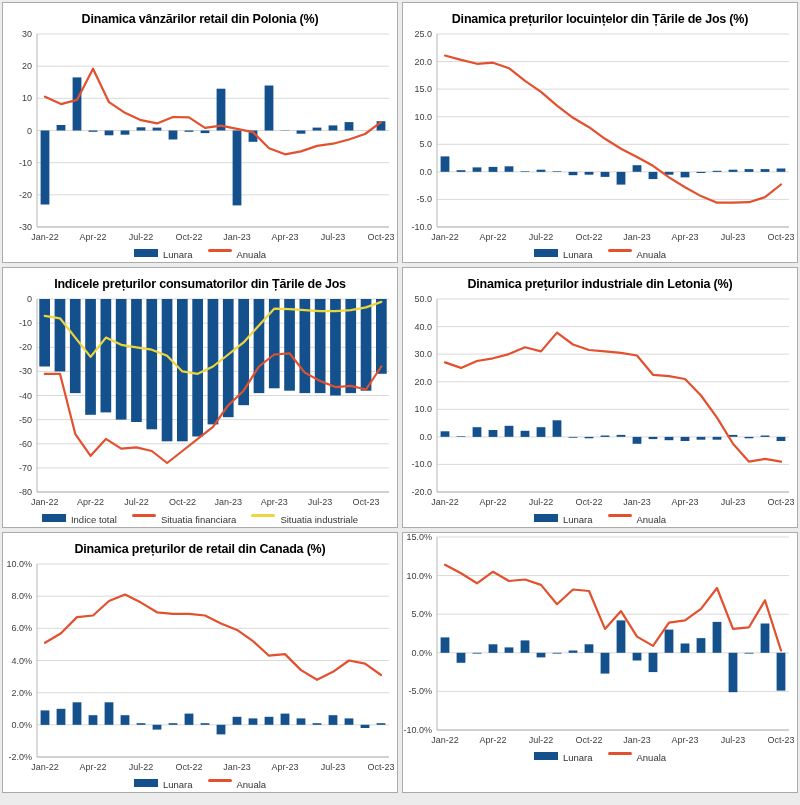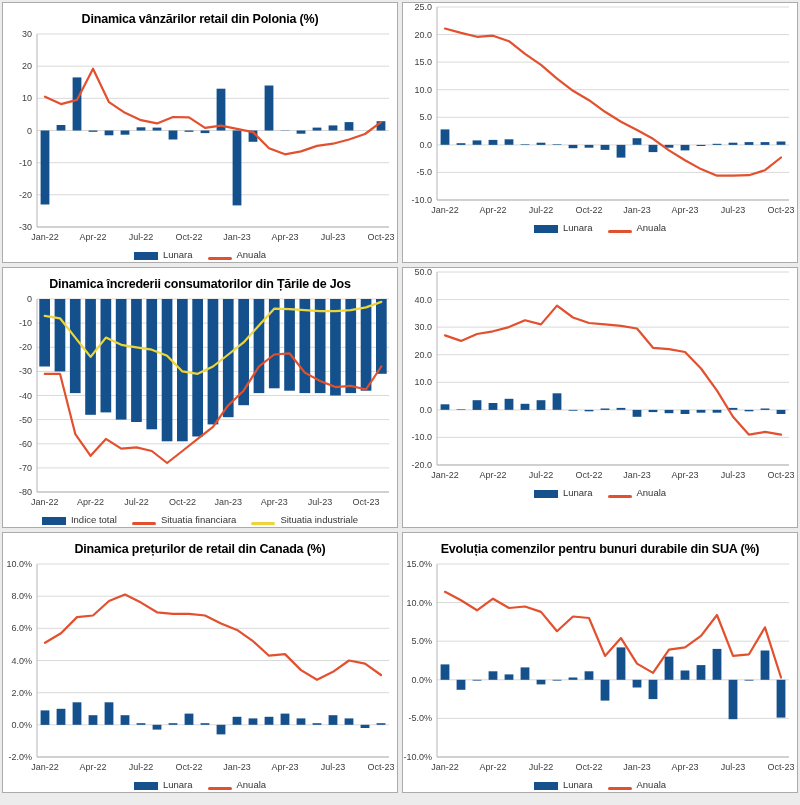--- a/index.html
+++ b/index.html
@@ -39,21 +39,21 @@
   }
   .legend {
     display: flex;
     justify-content: center;
     align-items: center;
     gap: 15px;
     height: 16px;
   }
   .legend-item {
     display: flex;
-    align-items: flex-end;
+    align-items: flex-start;
     gap: 5px;
     font-size: 9.5px;
     color: #333;
   }
   .swatch { display: inline-block; }
   .swatch.bar { width: 24px; height: 8px; }
   .swatch.line { width: 24px; height: 3px; border-radius: 2px; }
 </style>
 </head>
 <body>
@@ -124,20 +124,21 @@
           <span class="swatch bar" style="background: rgb(20, 81, 140);"></span>
           <span>Lunara</span>
         </span>
         <span class="legend-item">
           <span class="swatch line" style="background: rgb(226, 80, 46);"></span>
           <span>Anuala</span>
         </span>
       </div>
   </div>
   <div class="panel">
+    <div class="chart-title">Dinamica prețurilor locuințelor din Țările de Jos (%)</div>
     <svg class="chart-canvas" width="394" height="216" viewBox="0 0 394 216">
         <g>
           <line x1="34" x2="386" y1="4.0" y2="4.0" stroke="#d9d9d9" stroke-width="1"></line>
           <line x1="34" x2="386" y1="31.6" y2="31.6" stroke="#d9d9d9" stroke-width="1"></line>
           <line x1="34" x2="386" y1="59.1" y2="59.1" stroke="#d9d9d9" stroke-width="1"></line>
           <line x1="34" x2="386" y1="86.7" y2="86.7" stroke="#d9d9d9" stroke-width="1"></line>
           <line x1="34" x2="386" y1="114.3" y2="114.3" stroke="#d9d9d9" stroke-width="1"></line>
           <line x1="34" x2="386" y1="141.9" y2="141.9" stroke="#d9d9d9" stroke-width="1"></line>
           <line x1="34" x2="386" y1="169.4" y2="169.4" stroke="#d9d9d9" stroke-width="1"></line>
           <line x1="34" x2="386" y1="197.0" y2="197.0" stroke="#d9d9d9" stroke-width="1"></line>
@@ -197,21 +198,21 @@
           <span class="swatch bar" style="background: rgb(20, 81, 140);"></span>
           <span>Lunara</span>
         </span>
         <span class="legend-item">
           <span class="swatch line" style="background: rgb(226, 80, 46);"></span>
           <span>Anuala</span>
         </span>
       </div>
   </div>
   <div class="panel">
-    <div class="chart-title">Dinamica încrederii consumatorilor din Țările de Jos</div>
+    <div class="chart-title">Indicele prețurilor consumatorilor din Țările de Jos</div>
     <svg class="chart-canvas" width="394" height="216" viewBox="0 0 394 216">
         <g>
           <line x1="34" x2="386" y1="4.0" y2="4.0" stroke="#d9d9d9" stroke-width="1"></line>
           <line x1="34" x2="386" y1="28.1" y2="28.1" stroke="#d9d9d9" stroke-width="1"></line>
           <line x1="34" x2="386" y1="52.3" y2="52.3" stroke="#d9d9d9" stroke-width="1"></line>
           <line x1="34" x2="386" y1="76.4" y2="76.4" stroke="#d9d9d9" stroke-width="1"></line>
           <line x1="34" x2="386" y1="100.5" y2="100.5" stroke="#d9d9d9" stroke-width="1"></line>
           <line x1="34" x2="386" y1="124.6" y2="124.6" stroke="#d9d9d9" stroke-width="1"></line>
           <line x1="34" x2="386" y1="148.8" y2="148.8" stroke="#d9d9d9" stroke-width="1"></line>
           <line x1="34" x2="386" y1="172.9" y2="172.9" stroke="#d9d9d9" stroke-width="1"></line>
@@ -279,20 +280,21 @@
           <span class="swatch line" style="background: rgb(226, 80, 46);"></span>
           <span>Situatia financiara</span>
         </span>
         <span class="legend-item">
           <span class="swatch line" style="background: rgb(237, 213, 60);"></span>
           <span>Situatia industriale</span>
         </span>
       </div>
   </div>
   <div class="panel">
+    <div class="chart-title">Dinamica prețurilor industriale din Letonia (%)</div>
     <svg class="chart-canvas" width="394" height="216" viewBox="0 0 394 216">
         <g>
           <line x1="34" x2="386" y1="4.0" y2="4.0" stroke="#d9d9d9" stroke-width="1"></line>
           <line x1="34" x2="386" y1="31.6" y2="31.6" stroke="#d9d9d9" stroke-width="1"></line>
           <line x1="34" x2="386" y1="59.1" y2="59.1" stroke="#d9d9d9" stroke-width="1"></line>
           <line x1="34" x2="386" y1="86.7" y2="86.7" stroke="#d9d9d9" stroke-width="1"></line>
           <line x1="34" x2="386" y1="114.3" y2="114.3" stroke="#d9d9d9" stroke-width="1"></line>
           <line x1="34" x2="386" y1="141.9" y2="141.9" stroke="#d9d9d9" stroke-width="1"></line>
           <line x1="34" x2="386" y1="169.4" y2="169.4" stroke="#d9d9d9" stroke-width="1"></line>
           <line x1="34" x2="386" y1="197.0" y2="197.0" stroke="#d9d9d9" stroke-width="1"></line>
@@ -424,21 +426,20 @@
           <span class="swatch bar" style="background: rgb(20, 81, 140);"></span>
           <span>Lunara</span>
         </span>
         <span class="legend-item">
           <span class="swatch line" style="background: rgb(226, 80, 46);"></span>
           <span>Anuala</span>
         </span>
       </div>
   </div>
   <div class="panel">
-    <div class="chart-title">Evoluția comenzilor pentru bunuri durabile din SUA (%)</div>
     <svg class="chart-canvas" width="394" height="216" viewBox="0 0 394 216">
         <g>
           <line x1="34" x2="386" y1="4.0" y2="4.0" stroke="#d9d9d9" stroke-width="1"></line>
           <line x1="34" x2="386" y1="42.6" y2="42.6" stroke="#d9d9d9" stroke-width="1"></line>
           <line x1="34" x2="386" y1="81.2" y2="81.2" stroke="#d9d9d9" stroke-width="1"></line>
           <line x1="34" x2="386" y1="119.8" y2="119.8" stroke="#d9d9d9" stroke-width="1"></line>
           <line x1="34" x2="386" y1="158.4" y2="158.4" stroke="#d9d9d9" stroke-width="1"></line>
           <line x1="34" x2="386" y1="197.0" y2="197.0" stroke="#d9d9d9" stroke-width="1"></line>
         </g>
         <g>

